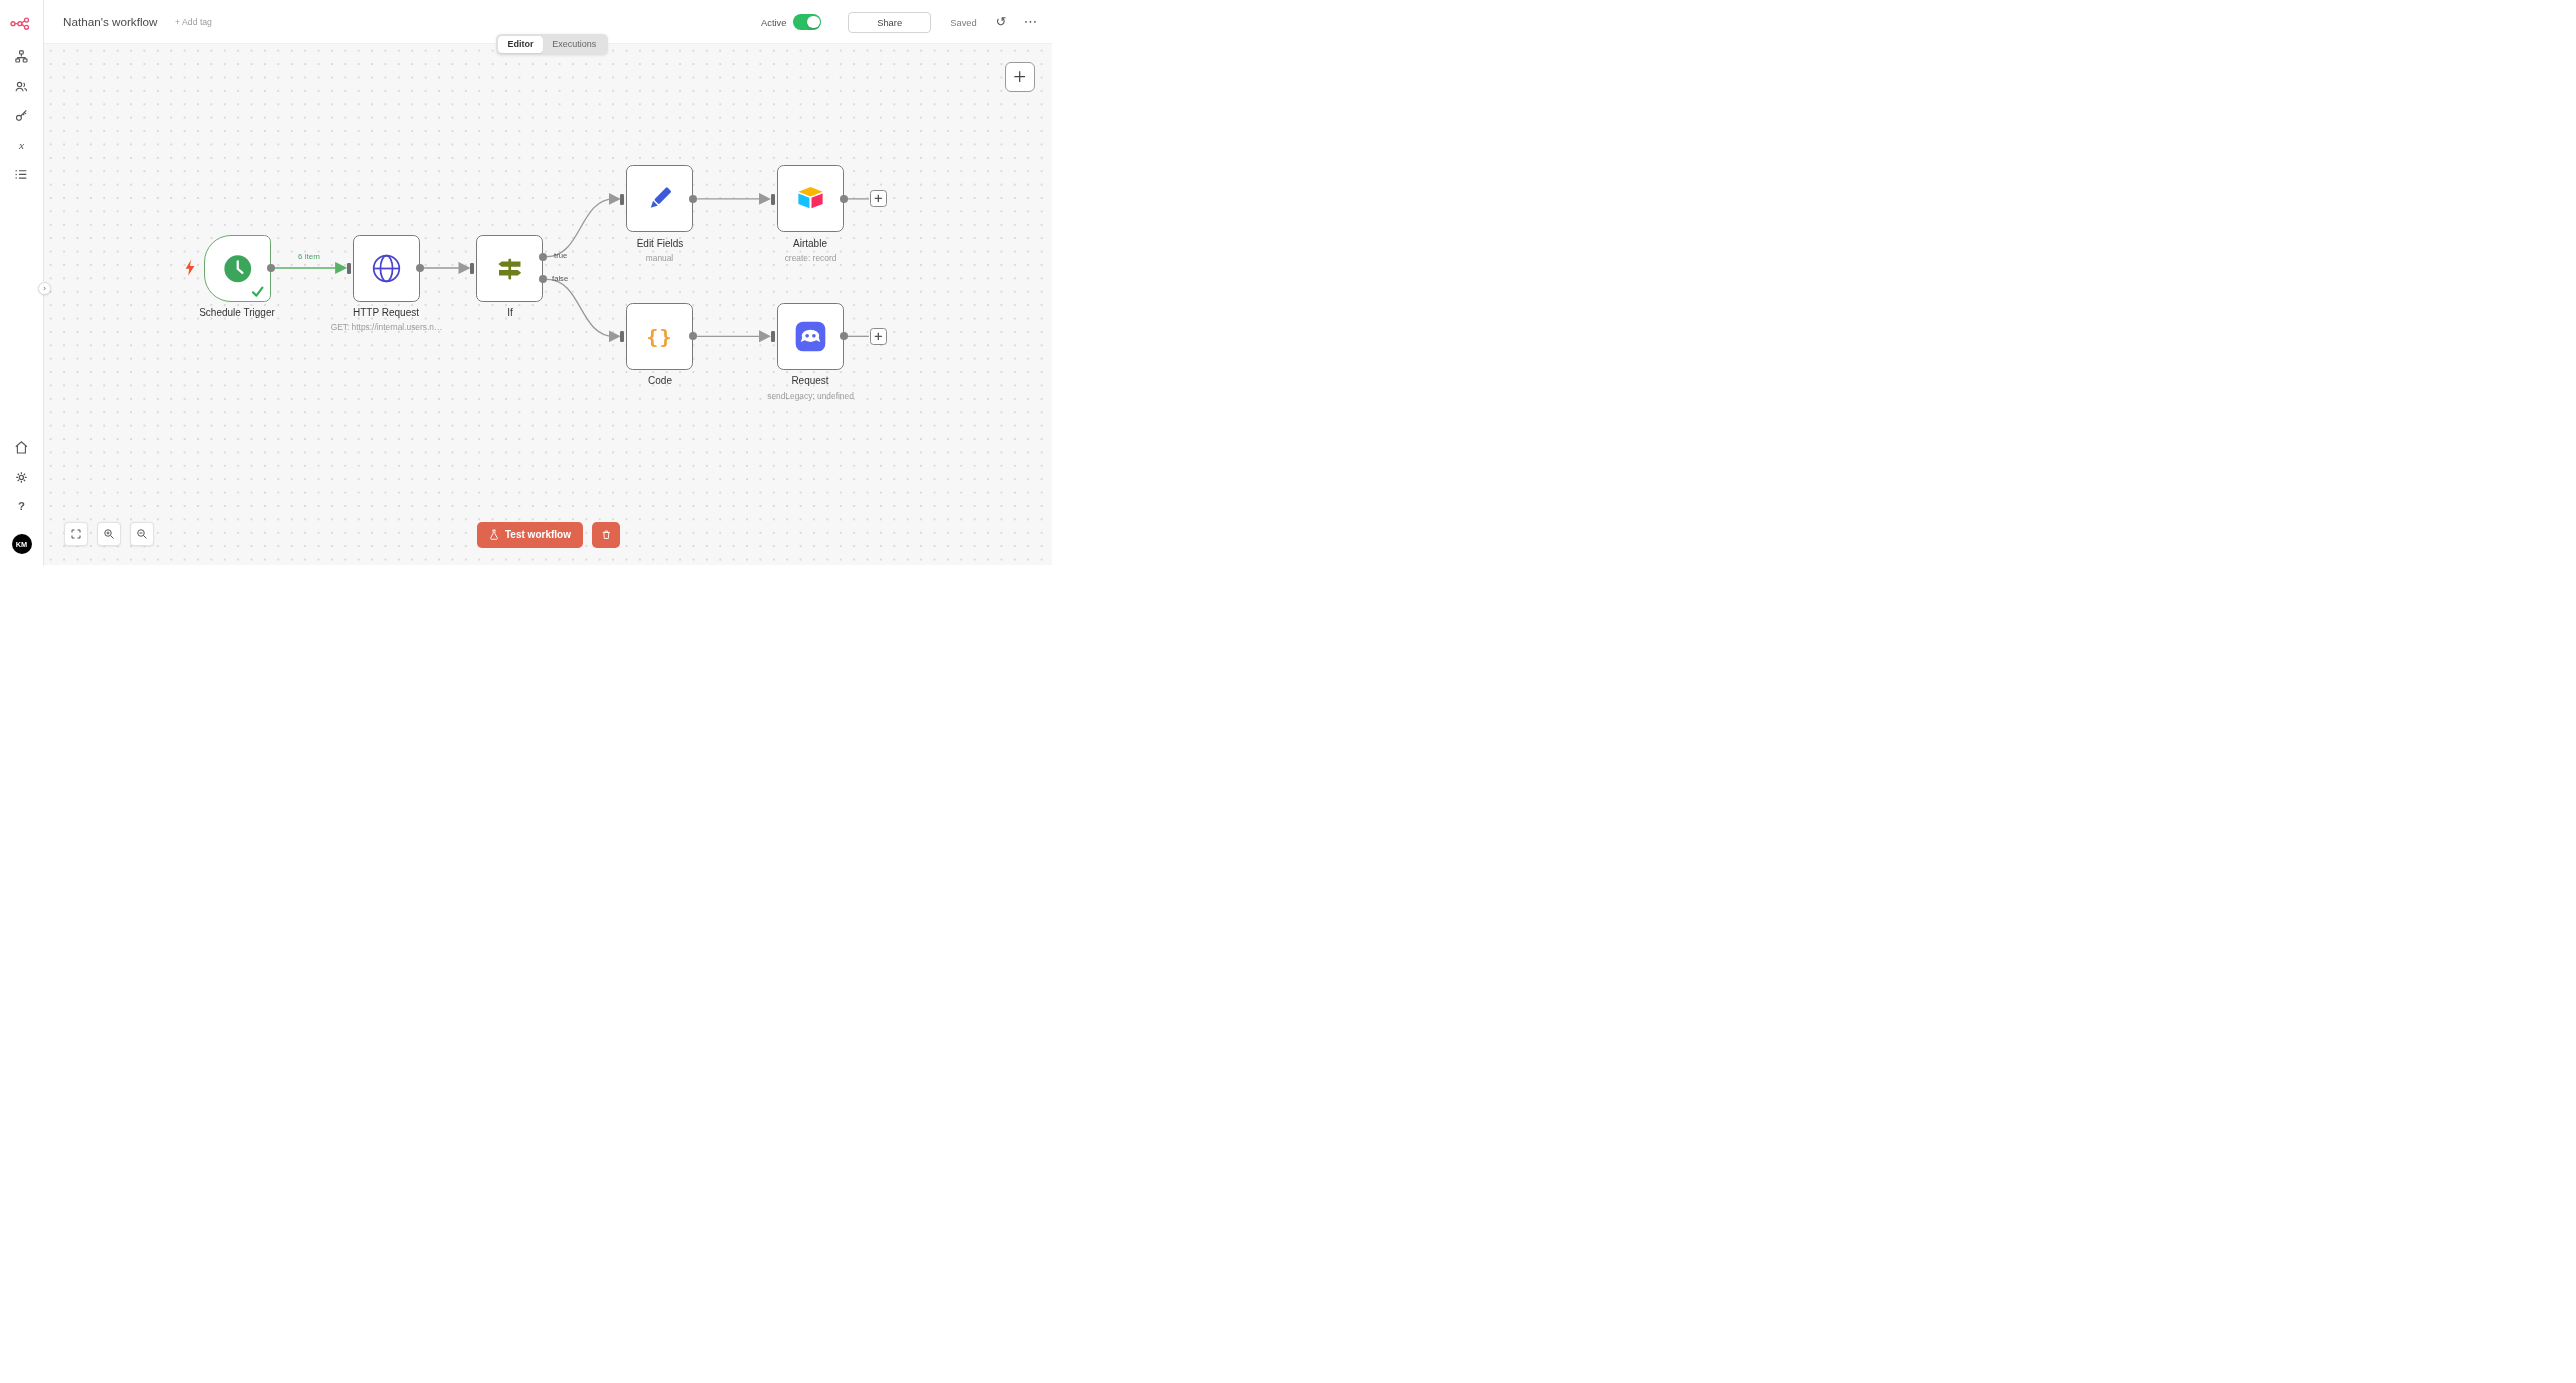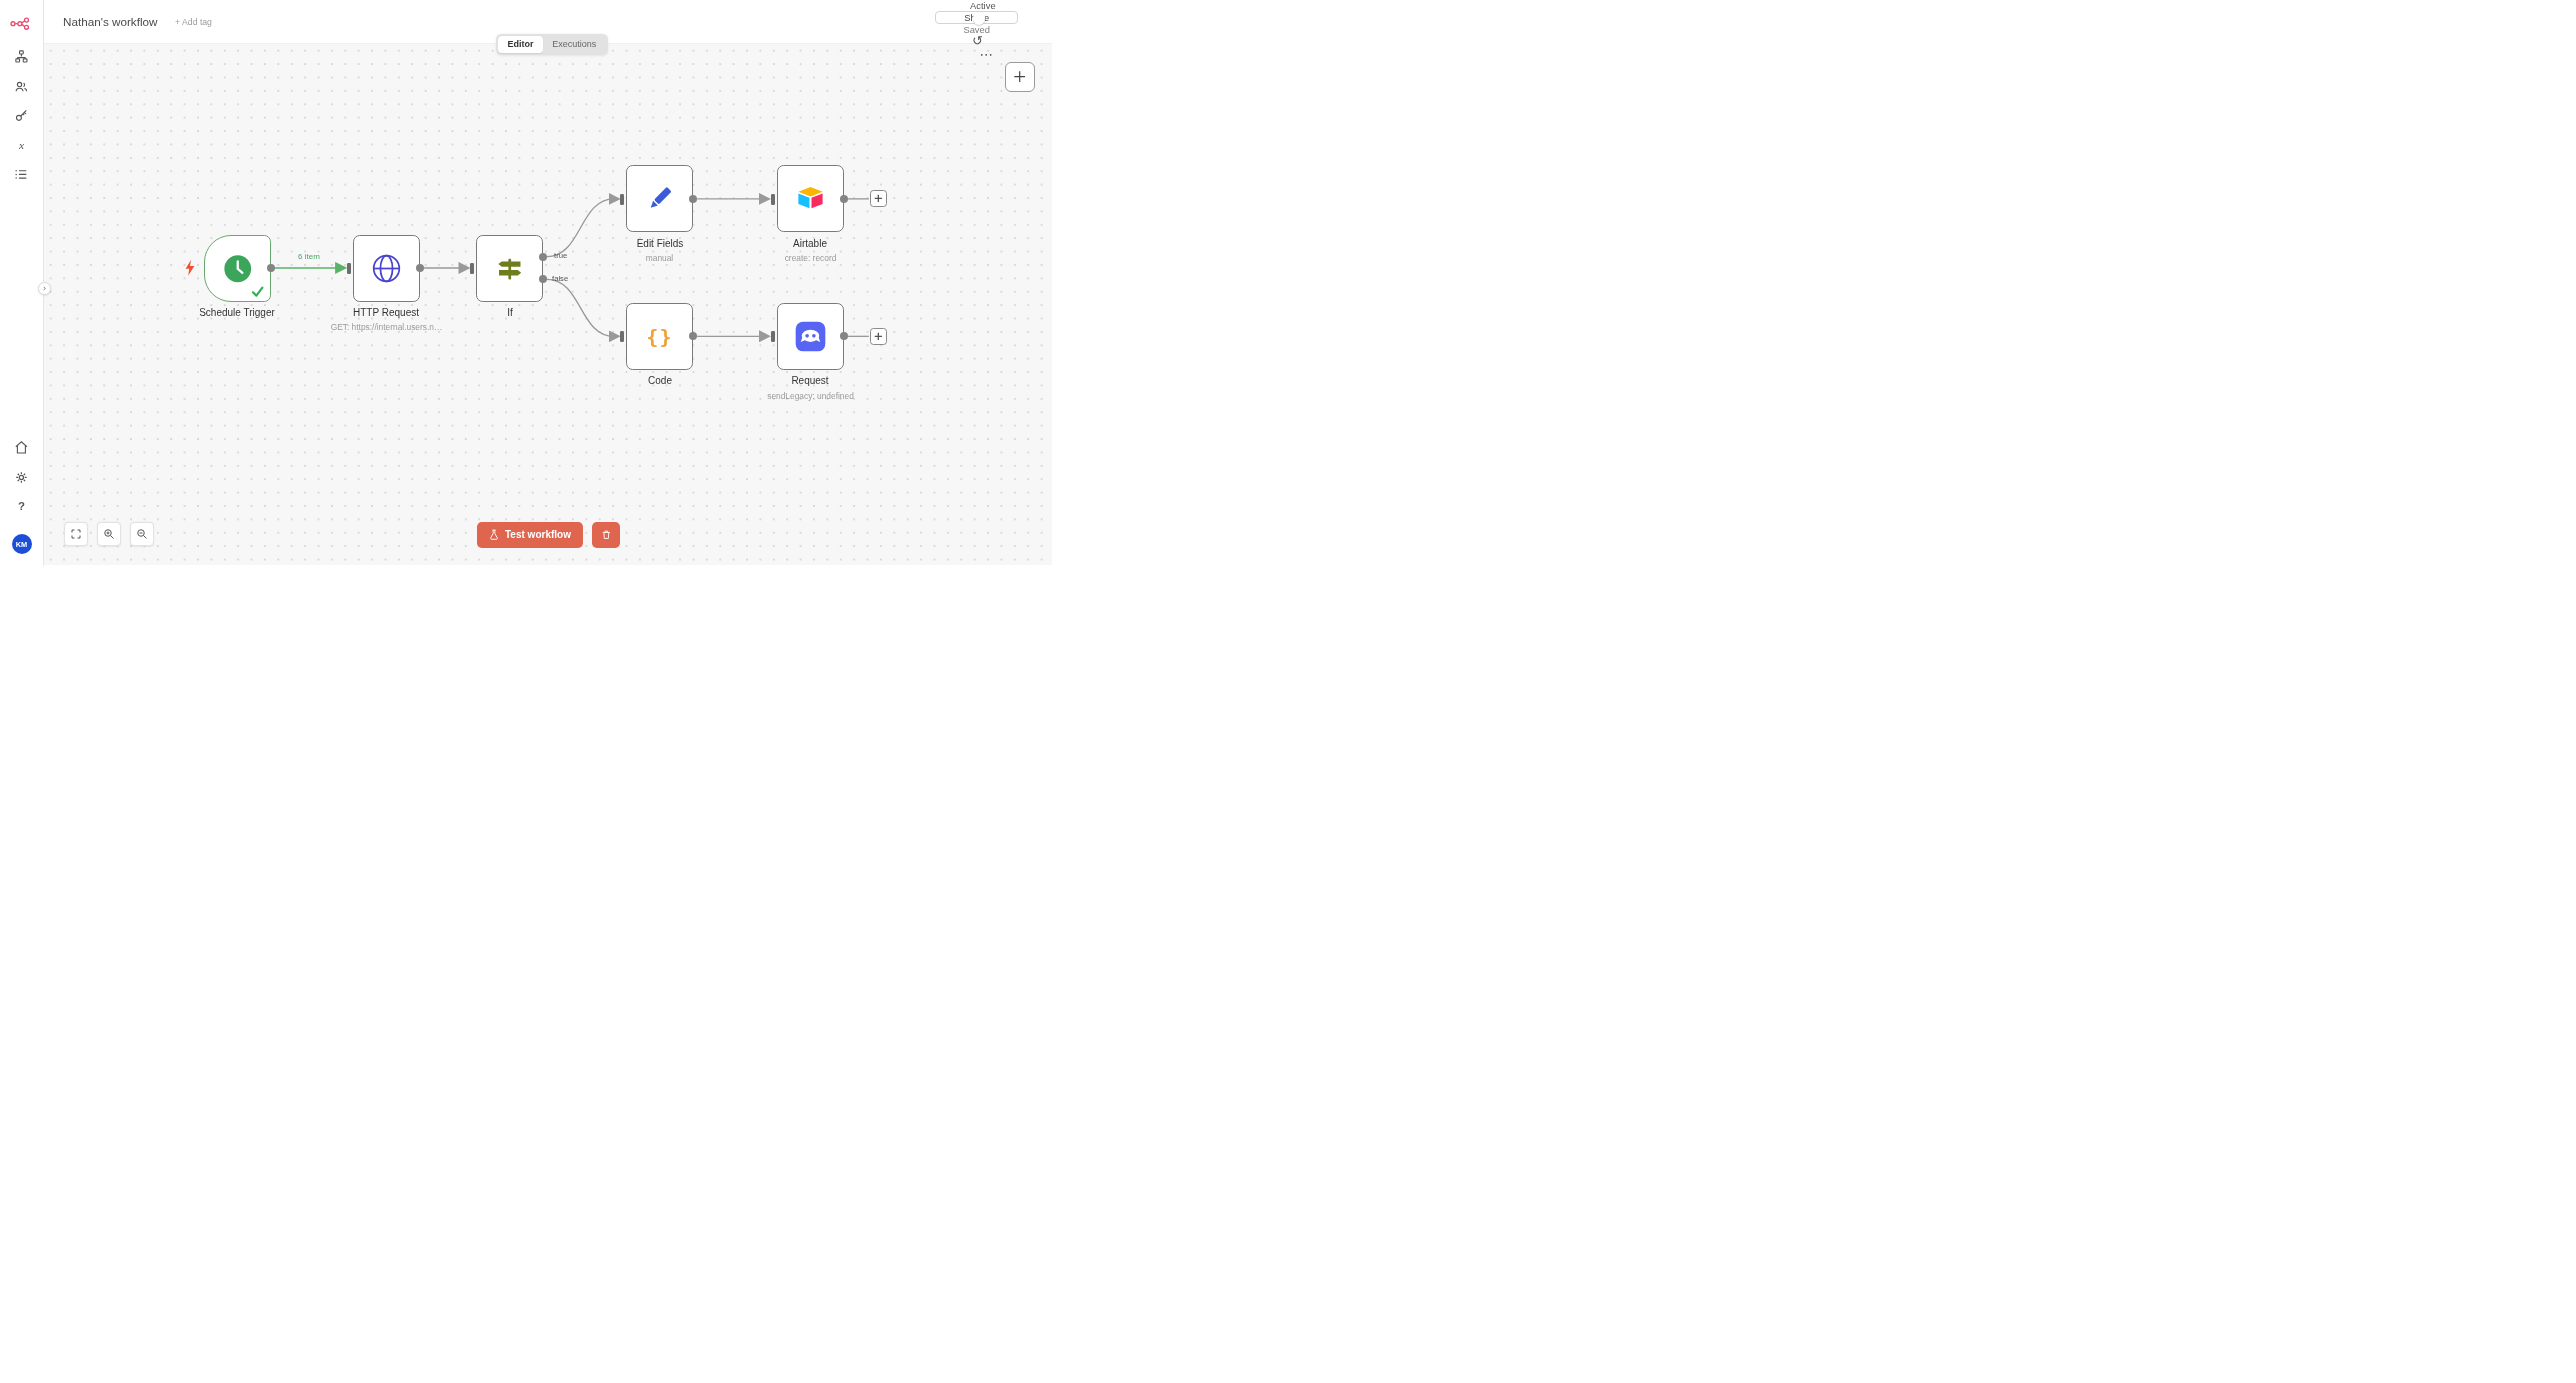--- a/index.html
+++ b/index.html
@@ -2,28 +2,28 @@
 <html style="font-size:10.7px"><head>
 <meta charset="utf-8">
 <style>
   * { margin:0; padding:0; box-sizing:border-box; }
   html,body { width:1052px; height:566px; font-family:"Liberation Sans", sans-serif; background:#fff; }
   .app { position:relative; width:1052px; height:566px; overflow:hidden; background:#fff; }
 
   
   .sidebar { position:absolute; left:0; top:0; width:44px; height:566px; background:#fff; border-right:0.7px solid #e6e6e6; z-index:30; }
   .side-item { position:absolute; left:50%; transform:translateX(-50%); width:24px; height:24px; display:flex; align-items:center; justify-content:center; border-radius:4px; cursor:pointer; color:#555; }
-  .avatar { position:absolute; left:50%; transform:translateX(-50%); width:20px; height:20px; border-radius:50%; background:#1d4ed8; color:#fff; font-size:7.4px; font-weight:bold; display:flex; align-items:center; justify-content:center; cursor:pointer; }
+  .avatar { position:absolute; left:50%; transform:translateX(-50%); width:20px; height:20px; border-radius:50%; background:#000000; color:#fff; font-size:7.4px; font-weight:bold; display:flex; align-items:center; justify-content:center; cursor:pointer; }
   .expand-chevron { position:absolute; left:38px; top:282px; width:13.4px; height:13.4px; border-radius:50%; background:#fff; border:0.7px solid #ddd; box-shadow:0 0.7px 2px rgba(0,0,0,.12); display:flex; align-items:center; justify-content:center; font-size:8px; color:#666; z-index:40; cursor:pointer; font-family:"DejaVu Sans", sans-serif; }
 
   
   .topbar { position:absolute; left:44px; right:0; top:0; height:44px; background:#fff; border-bottom:0.7px solid #efefef; z-index:20; }
   .wf-title { position:absolute; left:19px; top:14.8px; font-size:11.7px; font-weight:500; color:#4a4a4a; cursor:text; }
   .add-tag { position:absolute; left:131px; top:17.4px; font-size:8.7px; color:#9c9c9c; cursor:pointer; }
-  .header-right { position:absolute; right:14.8px; top:0; height:44px; display:flex; align-items:center;flex-direction:column; }
+  .header-right { position:absolute; right:14.8px; top:0; height:44px; display:flex; align-items:center; }
   .active-label { font-size:9.4px; color:#555; margin-right:6.7px; }
   .toggle { width:28px; height:15.4px; border-radius:8px; background:#2cbe63; position:relative; cursor:pointer; margin-right:27px; }
   .toggle-knob { position:absolute; right:1.3px; top:1.3px; width:12.7px; height:12.7px; border-radius:50%; background:#fff; box-shadow:0 0.7px 1.3px rgba(0,0,0,.25); }
   .share-btn { height:21px; padding:0 28px; background:#fff; border:0.7px solid #d4d4d4; border-radius:4px; font-size:9.4px; color:#444; display:flex; align-items:center; cursor:pointer; margin-right:19px; font-weight:500; }
   .saved-label { font-size:9.4px; color:#7d7d7d; margin-right:19px; }
   .history-btn { font-size:12.7px; color:#555; margin-right:17.4px; cursor:pointer; font-family:"DejaVu Sans", sans-serif; line-height:1; }
   .more-btn { font-size:13.4px; color:#555; cursor:pointer; font-family:"DejaVu Sans", sans-serif; line-height:1; }
 
   
   .tabs { position:absolute; left:496px; top:34px; display:flex; align-items:center; background:#e2e2e2; border-radius:5.4px; padding:2px; z-index:25; box-shadow:0 0.7px 2.7px rgba(0,0,0,.08); }

